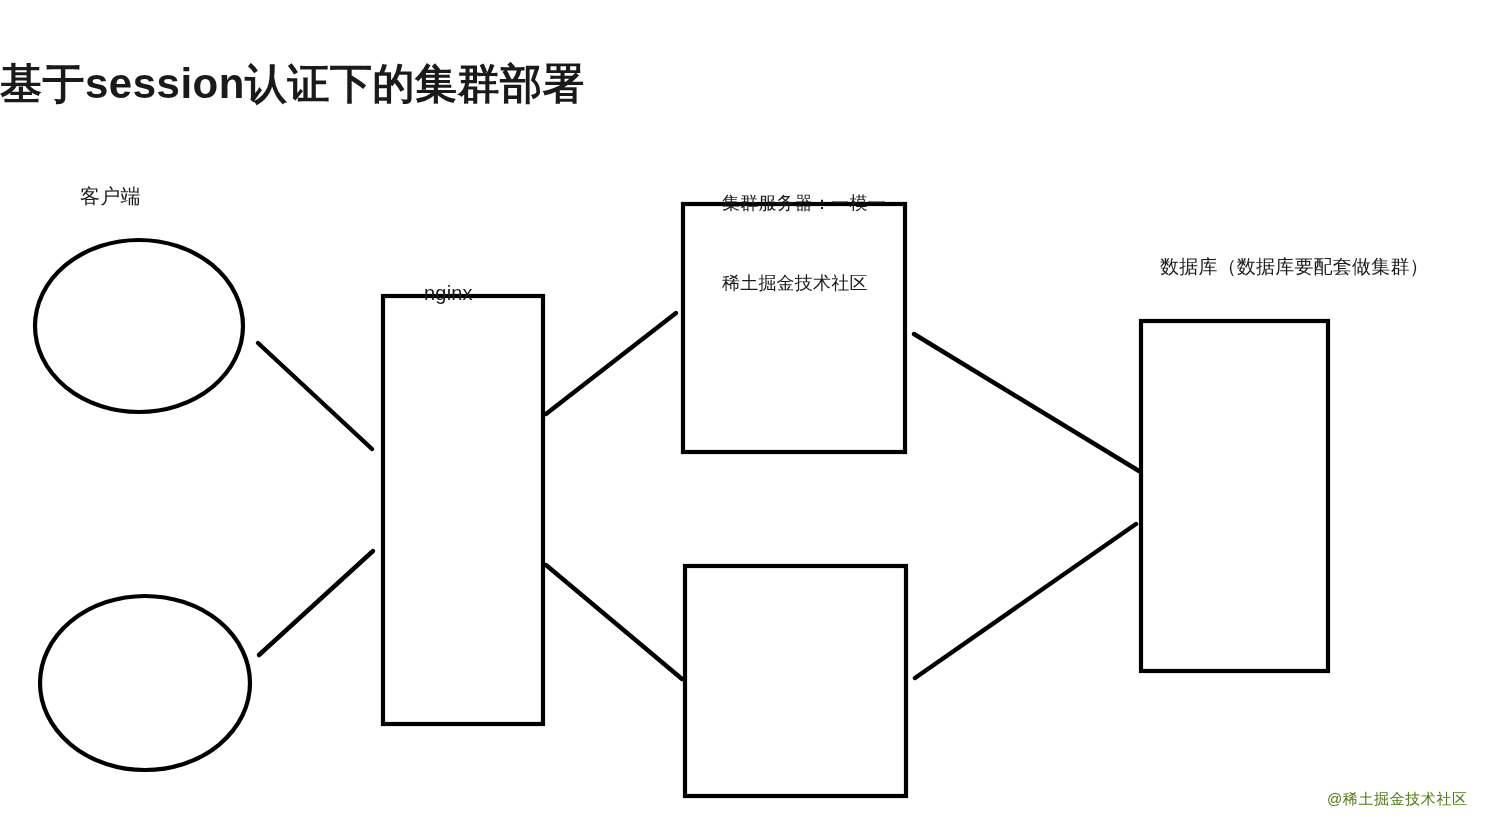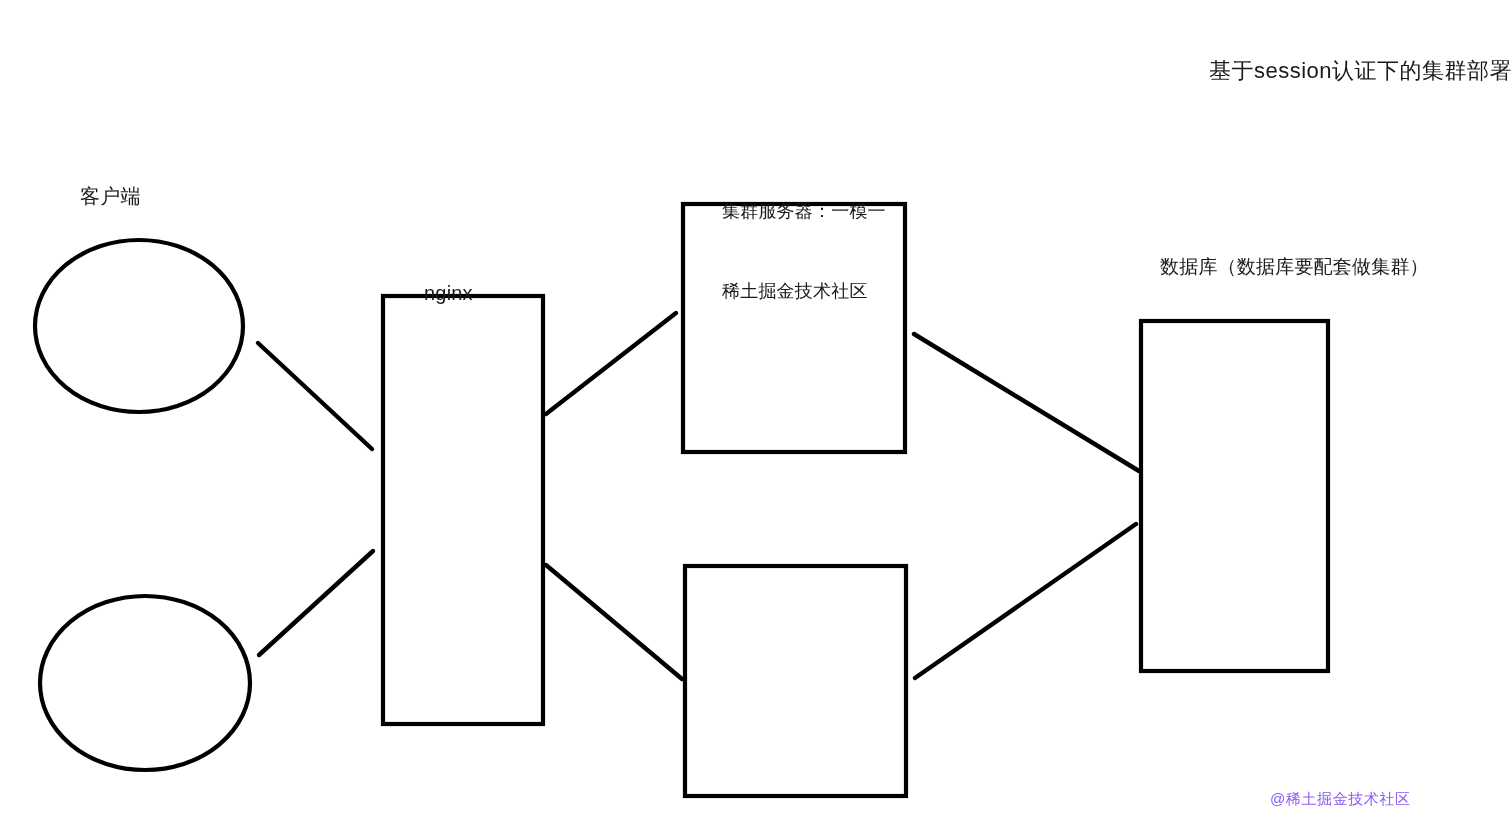--- a/index.html
+++ b/index.html
@@ -43,53 +43,53 @@
     position: absolute;
     white-space: pre;
     color: #1a1a1a;
     line-height: 1.32;
     letter-spacing: 0.2px;
   }
   #diagram-title {
     left: 0;
     right: 0;
     top: 56px;
-    text-align: right;
-    font-size: 22px;
-    font-weight: 400;
+    text-align: left;
+    font-size: 42px;
+    font-weight: 700;
     letter-spacing: 0.5px;
   }
   #label-client {
     left: 80px;
     top: 183px;
     font-size: 20px;
   }
   #label-nginx {
     left: 424px;
     top: 240px;
     font-size: 20px;
     margin-top: 40px;
   }
   #label-cluster {
     left: 722px;
-    top: 145px;
+    top: 137px;
     font-size: 18px;
     line-height: 1.48;
     text-align: left;
   }
   #label-database {
     left: 1160px;
     top: 254px;
     font-size: 19px;
   }
   #watermark {
-    left: 1270px;
+    left: 1327px;
     top: 789px;
     font-size: 15px;
-    color: #8b5cf6;
+    color: #4d7c0f;
     letter-spacing: 0.6px;
   }
 </style>
 </head>
 <body>
 
 <div id="diagram-root">
 
   <svg class="canvas" viewBox="0 0 1512 837" xmlns="http://www.w3.org/2000/svg">
 

